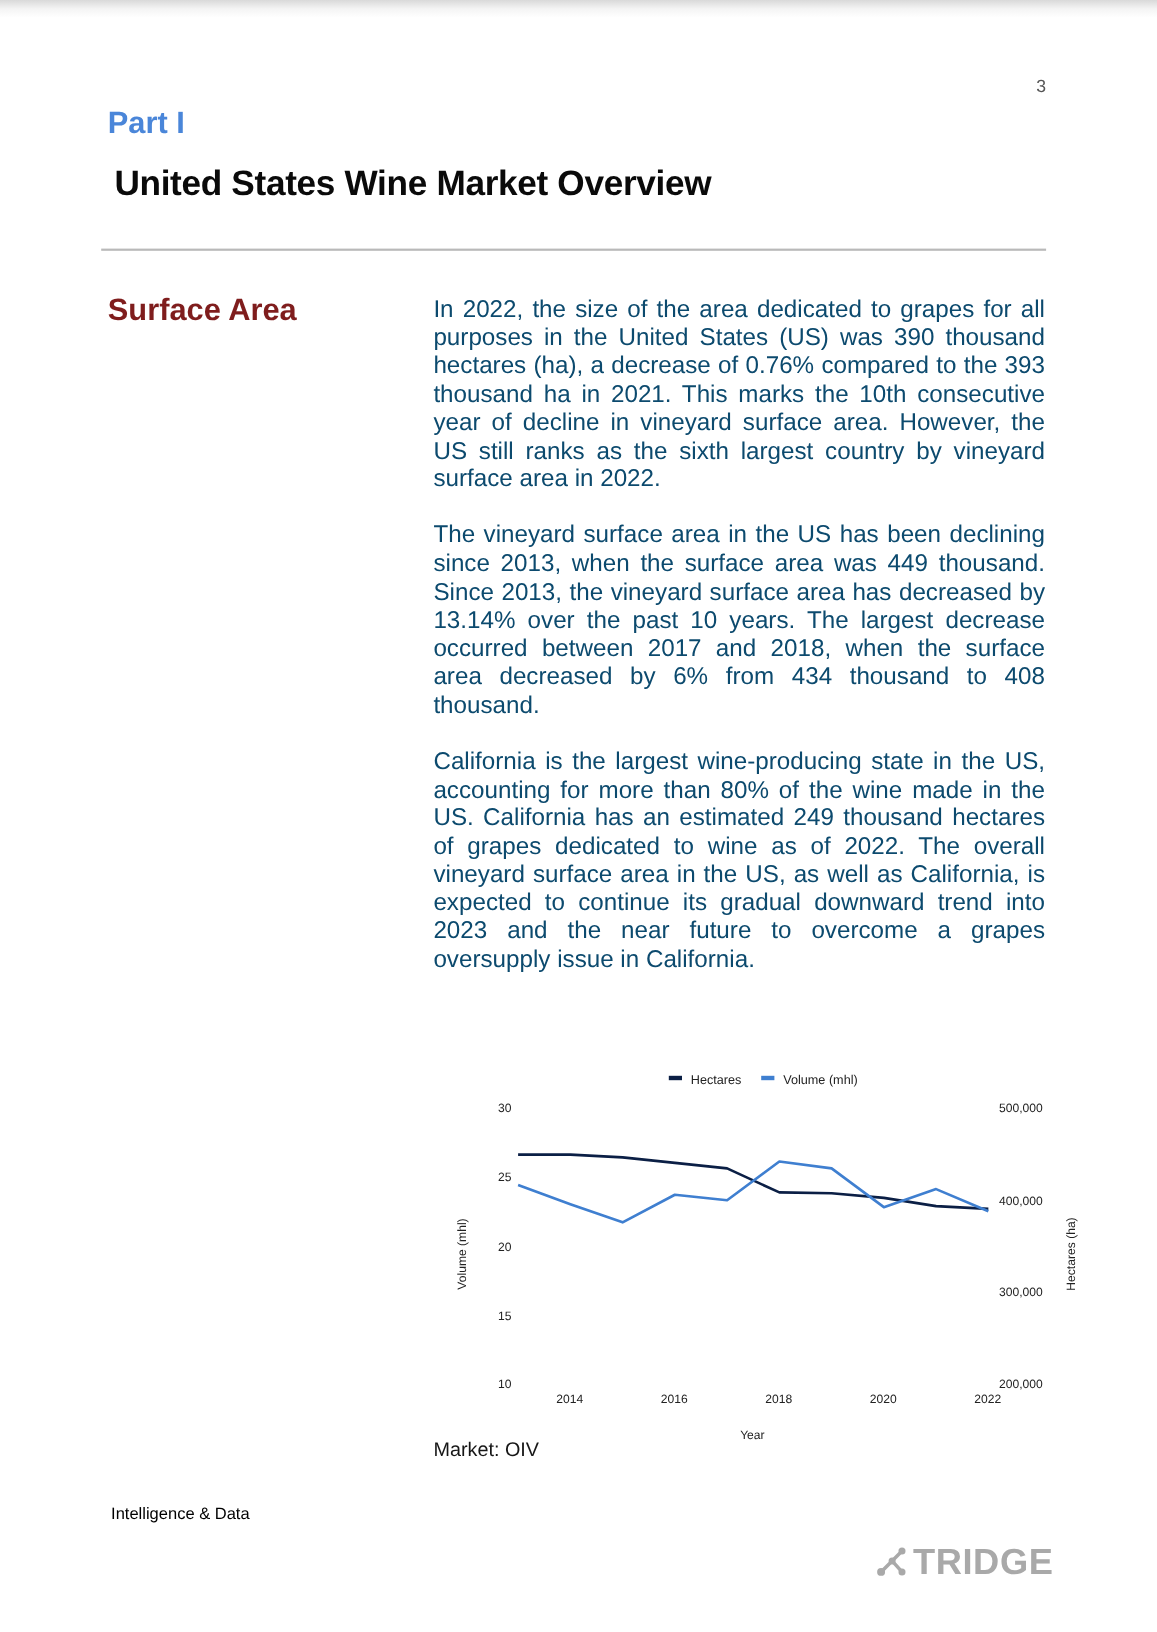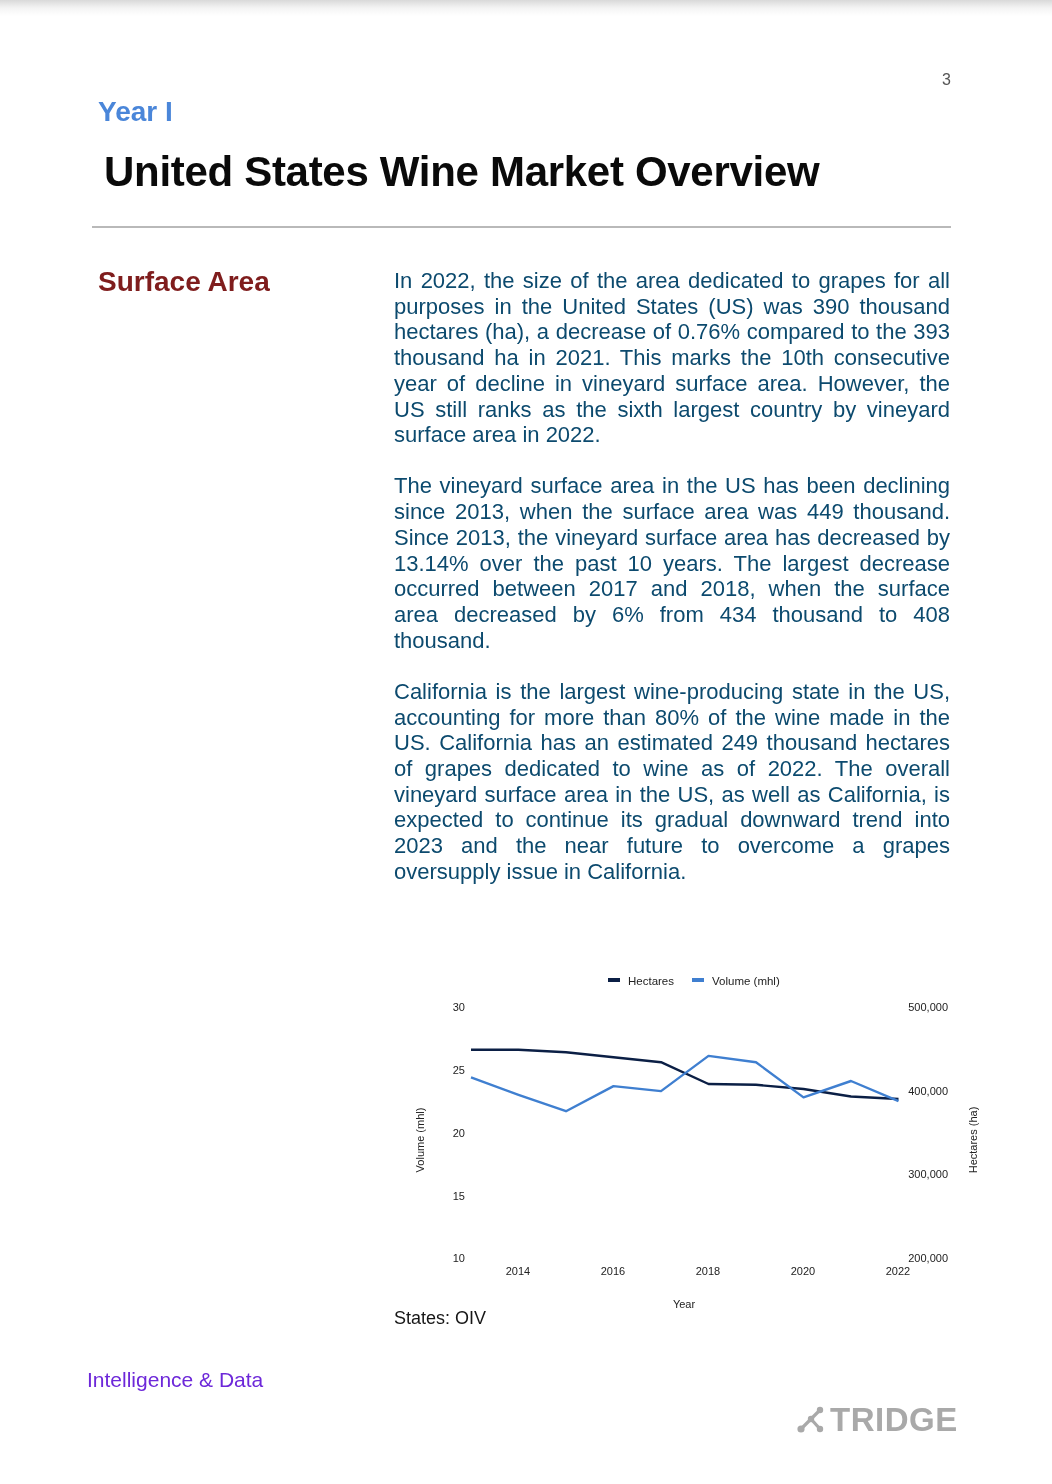--- a/index.html
+++ b/index.html
@@ -2,41 +2,41 @@
 <html><head>
   <meta charset="utf-8">
   <style>
     * { box-sizing: border-box; margin: 0; padding: 0; }
     html, body { width: 1052px; height: 1484px; background: #ffffff; overflow: hidden; }
     body { position: relative; font-family: "Liberation Sans", "DejaVu Sans", sans-serif; color: #111; }
     .top-shadow { position: absolute; left: 0; top: 0; width: 1052px; height: 16px;
       background: linear-gradient(to bottom, #d9d9d9 0%, #f4f4f4 50%, rgba(255,255,255,0) 100%); }
     .page-number { position: absolute; right: 101px; top: 71px; font-size: 16px; color: #555; }
     .part-label { position: absolute; left: 98px; top: 96px; font-size: 28px; font-weight: bold; color: #4a86d9; }
-    .page-title { position: absolute; left: 104px; top: 148px; font-size: 42px; font-weight: bold; color: #0a0a0a; letter-spacing: -0.3px; }
+    .page-title { position: absolute; left: 104px; top: 148px; font-size: 32px; font-weight: bold; color: #0a0a0a; letter-spacing: -0.3px; }
     .divider { position: absolute; left: 92px; top: 226px; width: 859px; height: 2px; background: #b9b9b9; }
     .section-heading { position: absolute; left: 98px; top: 266px; font-size: 28px; font-weight: bold; color: #7f1d1d; }
     .content { position: absolute; left: 394px; top: 268px; width: 556px; }
     .para { font-size: 22px; line-height: 25.7px; text-align: justify; color: #0c4a6e; margin-bottom: 25.5px; }
     .figure-caption { font-size: 20.4px; line-height: 25.7px; font-weight: bold; text-align: justify; color: #0a0a0a; margin-top: 1px; }
     .chart { position: absolute; left: 394px; top: 962px; width: 600px; height: 360px; }
     .chart svg { position: absolute; left: 0; top: 0; }
     .chart svg text { font-family: "Liberation Sans", sans-serif; fill: #222; }
     .source { position: absolute; left: 394px; top: 1308px; font-size: 18px; color: #161616; }
-    .footer-left { position: absolute; left: 87px; top: 1368px; font-size: 21px; color: #6d28d9; }
+    .footer-left { position: absolute; left: 101px; top: 1368px; font-size: 15px; color: #000000; }
     .footer-logo { position: absolute; left: 796px; top: 1366px; display: flex; align-items: center; gap: 4px; margin-top: 35px; }
     .footer-logo .logo-text { font-size: 33px; font-weight: bold; color: #a9a9a9; letter-spacing: 0.5px; }
   </style>
 </head>
 <body>
 
 <div class="top-shadow"></div>
 
 <div class="page-number">3</div>
-<div class="part-label">Year I</div>
+<div class="part-label">Part I</div>
 <h1 class="page-title">United States Wine Market Overview</h1>
 <div class="divider"></div>
 
 <h2 class="section-heading">Surface Area</h2>
 
 <div class="content">
   <p class="para">In 2022, the size of the area dedicated to grapes for all purposes in the United States (US) was 390 thousand hectares (ha), a decrease of 0.76% compared to the 393 thousand ha in 2021. This marks the 10th consecutive year of decline in vineyard surface area. However, the US still ranks as the sixth largest country by vineyard surface area in 2022.</p>
   <p class="para">The vineyard surface area in the US has been declining since 2013, when the surface area was 449 thousand. Since 2013, the vineyard surface area has decreased by 13.14% over the past 10 years. The largest decrease occurred between 2017 and 2018, when the surface area decreased by 6% from 434 thousand to 408 thousand.</p>
   <p class="para">California is the largest wine-producing state in the US, accounting for more than 80% of the wine made in the US. California has an estimated 249 thousand hectares of grapes dedicated to wine as of 2022. The overall vineyard surface area in the US, as well as California, is expected to continue its gradual downward trend into 2023 and the near future to overcome a grapes oversupply issue in California.</p>
 </div>
@@ -76,21 +76,21 @@
 
     <text x="290" y="346" font-size="11" text-anchor="middle">Year</text>
     <text x="0" y="0" font-size="11" text-anchor="middle" transform="translate(30,178) rotate(-90)">Volume (mhl)</text>
     <text x="0" y="0" font-size="11" text-anchor="middle" transform="translate(583,178) rotate(-90)">Hectares (ha)</text>
 
     <polyline id="line-hectares" fill="none" stroke-width="2.4" stroke-linejoin="round" points="77.0,87.7 124.5,87.7 172.0,90.2 219.5,95.2 267.0,100.2 314.5,122.0 362.0,122.8 409.5,127.0 457.0,134.5 504.5,137.0" stroke="#0b1f45"></polyline>
     <polyline id="line-volume" fill="none" stroke-width="2.4" stroke-linejoin="round" points="77.0,115.3 124.5,132.8 172.0,149.2 219.5,124.1 267.0,129.1 314.5,93.9 362.0,100.2 409.5,135.4 457.0,119.0 504.5,139.1" stroke="#3f7fd0"></polyline>
   </svg>
 </div>
 
-<div class="source">States: OIV</div>
+<div class="source">Market: OIV</div>
 
 <div class="footer-left">Intelligence &amp; Data</div>
 <div class="footer-logo">
   <svg width="30" height="30" viewBox="0 0 30 30">
     <line x1="5" y1="24" x2="15" y2="14" stroke="#a9a9a9" stroke-width="3.2" stroke-linecap="round"></line>
     <line x1="15" y1="14" x2="24" y2="5" stroke="#a9a9a9" stroke-width="3.2" stroke-linecap="round"></line>
     <line x1="15" y1="14" x2="24" y2="24" stroke="#a9a9a9" stroke-width="3.2" stroke-linecap="round"></line>
     <circle cx="5" cy="24" r="3.6" fill="#a9a9a9"></circle>
     <circle cx="24" cy="5" r="3.2" fill="#a9a9a9"></circle>
     <circle cx="24" cy="24" r="3.2" fill="#a9a9a9"></circle>

